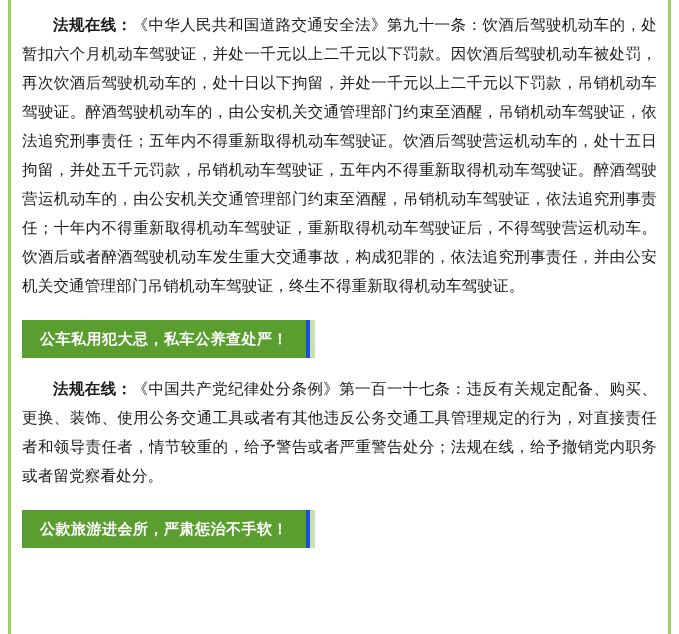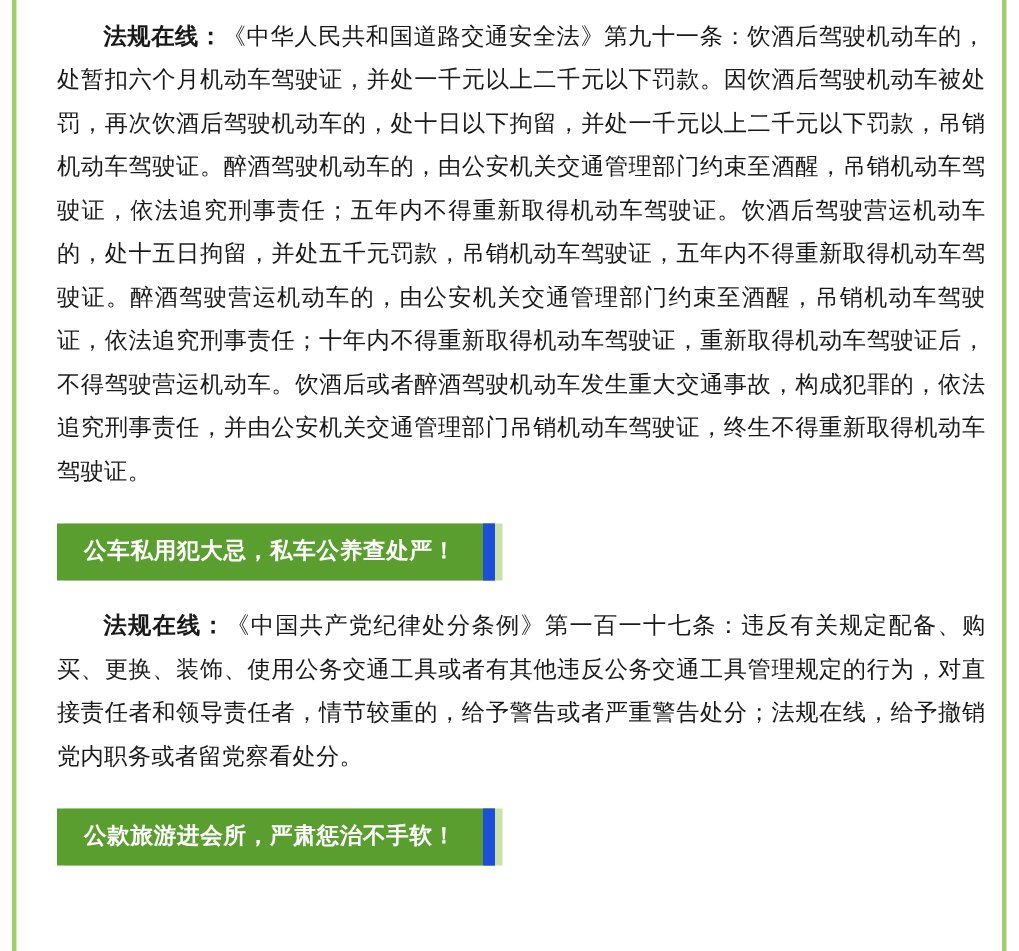--- a/index.html
+++ b/index.html
@@ -32,21 +32,20 @@
   .rule-right { right: 8px; }
 
   .content {
     position: absolute;
     left: 22px;
     right: 22px;
     top: 0;
     bottom: 0;
     padding-top: 10px;
     box-sizing: border-box;
-    margin-left: 16px;
   }
 
   p.para {
     margin: 0 0 14px 0;
     font-size: 15.5px;
     line-height: 29px;
     color: #1a1a1a;
     text-align: justify;
     text-justify: inter-ideograph;
     text-indent: 2em;
@@ -59,21 +58,21 @@
 
   .banner {
     display: inline-block;
     background: #5a9e2f;
     color: #ffffff;
     font-weight: bold;
     font-size: 15px;
     line-height: 1;
     padding: 11px 18px 12px 18px;
     margin: 6px 0 16px 0;
-    border-right: 8px solid #1d4ed8;
+    border-right: 4px solid #1d4ed8;
     box-shadow: 5px 0 0 #c9e2a8;
     letter-spacing: 0.5px;
     white-space: nowrap;
   }
   .banner-wrap {
     margin-left: 0;
   }
 </style>
 </head>
 <body>

